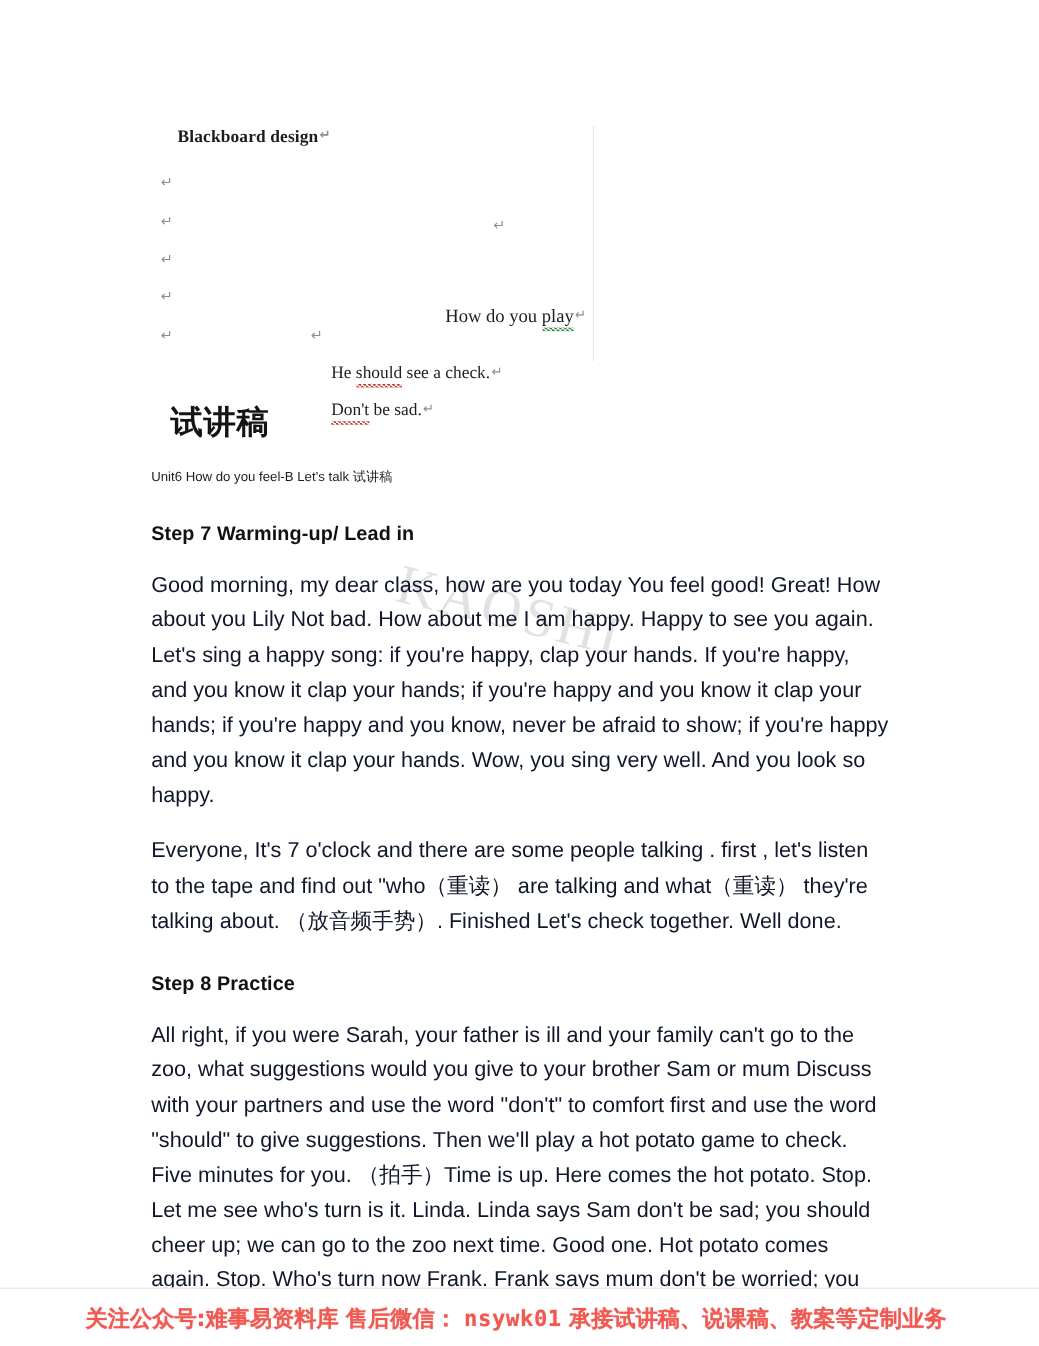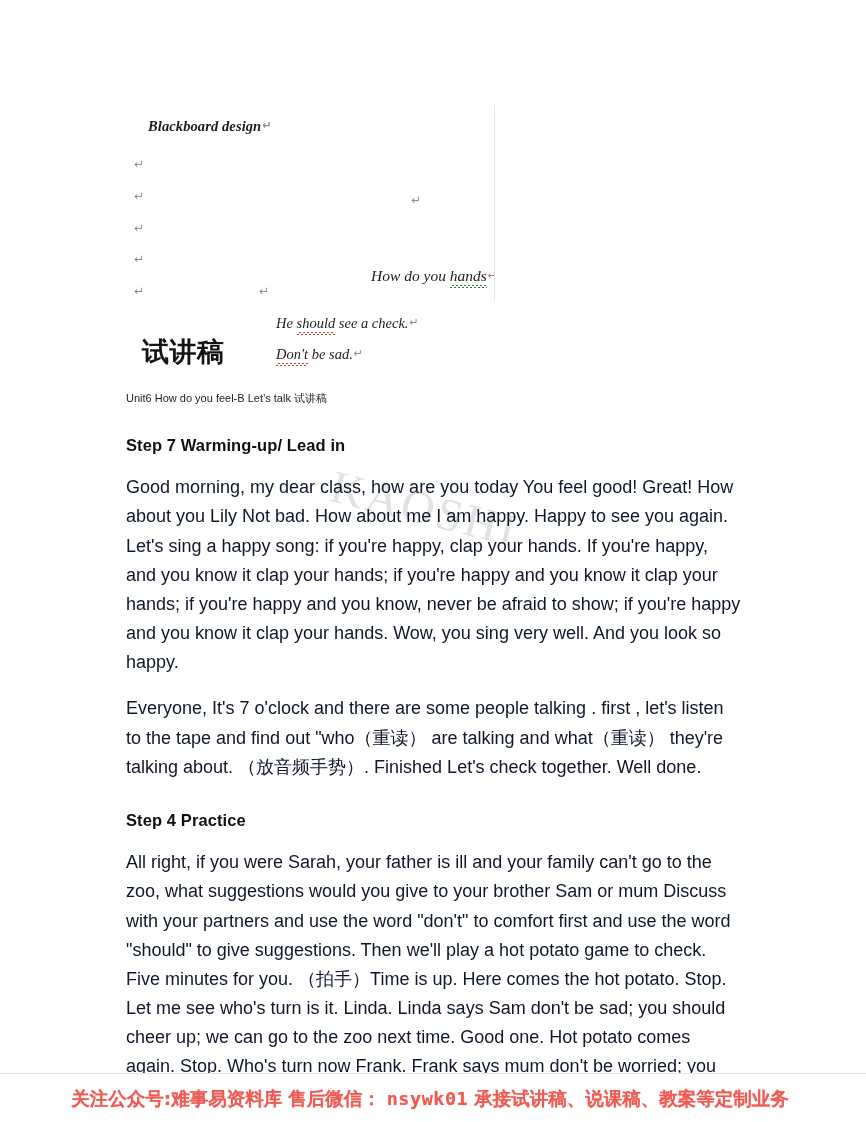--- a/index.html
+++ b/index.html
@@ -19,26 +19,25 @@
 
   .page {
     position: absolute;
     inset: 0;
   }
 
   
   .bb-block {
     position: absolute;
     left: 126px;
-    top: 108px;
+    top: 96px;
     width: 372px;
     height: 200px;
     font-family: "Liberation Serif", "DejaVu Serif", serif;
     color: #1d1d1d;
-    font-style: italic;
   }
   .bb-border-right {
     position: absolute;
     left: 494px;
     top: 105px;
     width: 1px;
     height: 196px;
     background: #e8e8e8;
   }
   .bb-title {
@@ -201,41 +200,41 @@
     <div class="bb-title"><span>Blackboard design</span><span class="pm-inline">↵</span></div>
 
     <div class="pmark" style="left:8px;  top:50px;">↵</div>
     <div class="pmark" style="left:8px;  top:82px;">↵</div>
     <div class="pmark" style="left:8px;  top:114px;">↵</div>
     <div class="pmark" style="left:8px;  top:145px;">↵</div>
     <div class="pmark" style="left:8px;  top:177px;">↵</div>
     <div class="pmark" style="left:133px; top:177px;">↵</div>
     <div class="pmark" style="left:285px; top:86px;">↵</div>
 
-    <div class="bb-line bb-l-howdo"><span>How do you </span><span class="sq-green">hands</span><span class="pm-inline">↵</span></div>
+    <div class="bb-line bb-l-howdo"><span>How do you </span><span class="sq-green">play</span><span class="pm-inline">↵</span></div>
 
     <div class="bb-line bb-l-should"><span>He </span><span class="sq-red">should</span><span> see a check.</span><span class="pm-inline">↵</span></div>
 
     <div class="bb-line bb-l-dont"><span class="sq-red">Don't</span><span> be sad.</span><span class="pm-inline">↵</span></div>
   </div>
 
   <div class="bb-border-right"></div>
 
   <div class="doc">
 
     <h1 class="doc-title">试讲稿</h1>
 
     <p class="subtitle">Unit6 How do you feel-B Let’s talk 试讲稿</p>
 
     <h2 class="step-head">Step 7 Warming-up/ Lead in</h2>
     <p class="para">Good morning, my dear class, how are you today You feel good! Great! How about you Lily Not bad. How about me I am happy. Happy to see you again. Let's sing a happy song: if you're happy, clap your hands. If you're happy, and you know it clap your hands; if you're happy and you know it clap your hands; if you're happy and you know, never be afraid to show; if you're happy and you know it clap your hands. Wow, you sing very well. And you look so happy.</p>
 
     <p class="para">Everyone, It's 7 o'clock and there are some people talking . first , let's listen to the tape and find out "who（重读） are talking and what（重读） they're talking about. （放音频手势）. Finished Let's check together. Well done.</p>
 
-    <h2 class="step-head">Step 4 Practice</h2>
+    <h2 class="step-head">Step 8 Practice</h2>
     <p class="para">All right, if you were Sarah, your father is ill and your family can't go to the zoo, what suggestions would you give to your brother Sam or mum Discuss with your partners and use the word "don't" to comfort first and use the word "should" to give suggestions. Then we'll play a hot potato game to check. Five minutes for you. （拍手）Time is up. Here comes the hot potato. Stop. Let me see who's turn is it. Linda. Linda says Sam don't be sad; you should cheer up; we can go to the zoo next time. Good one. Hot potato comes again. Stop. Who's turn now Frank. Frank says mum don't be worried; you should go to the hospital with father. Amazing! It is a creative one. Big hands for you.</p>
 
   </div>
 
   <div class="watermark">KAOSHI</div>
 
   <div class="footer-banner">
     <div class="footer-text"><span class="seg">关注公众号:难事易资料库</span><span class="seg">售后微信：</span><span class="seg mono">nsywk01</span><span class="seg">承接试讲稿、说课稿、教案等定制业务</span></div>
   </div>
 

